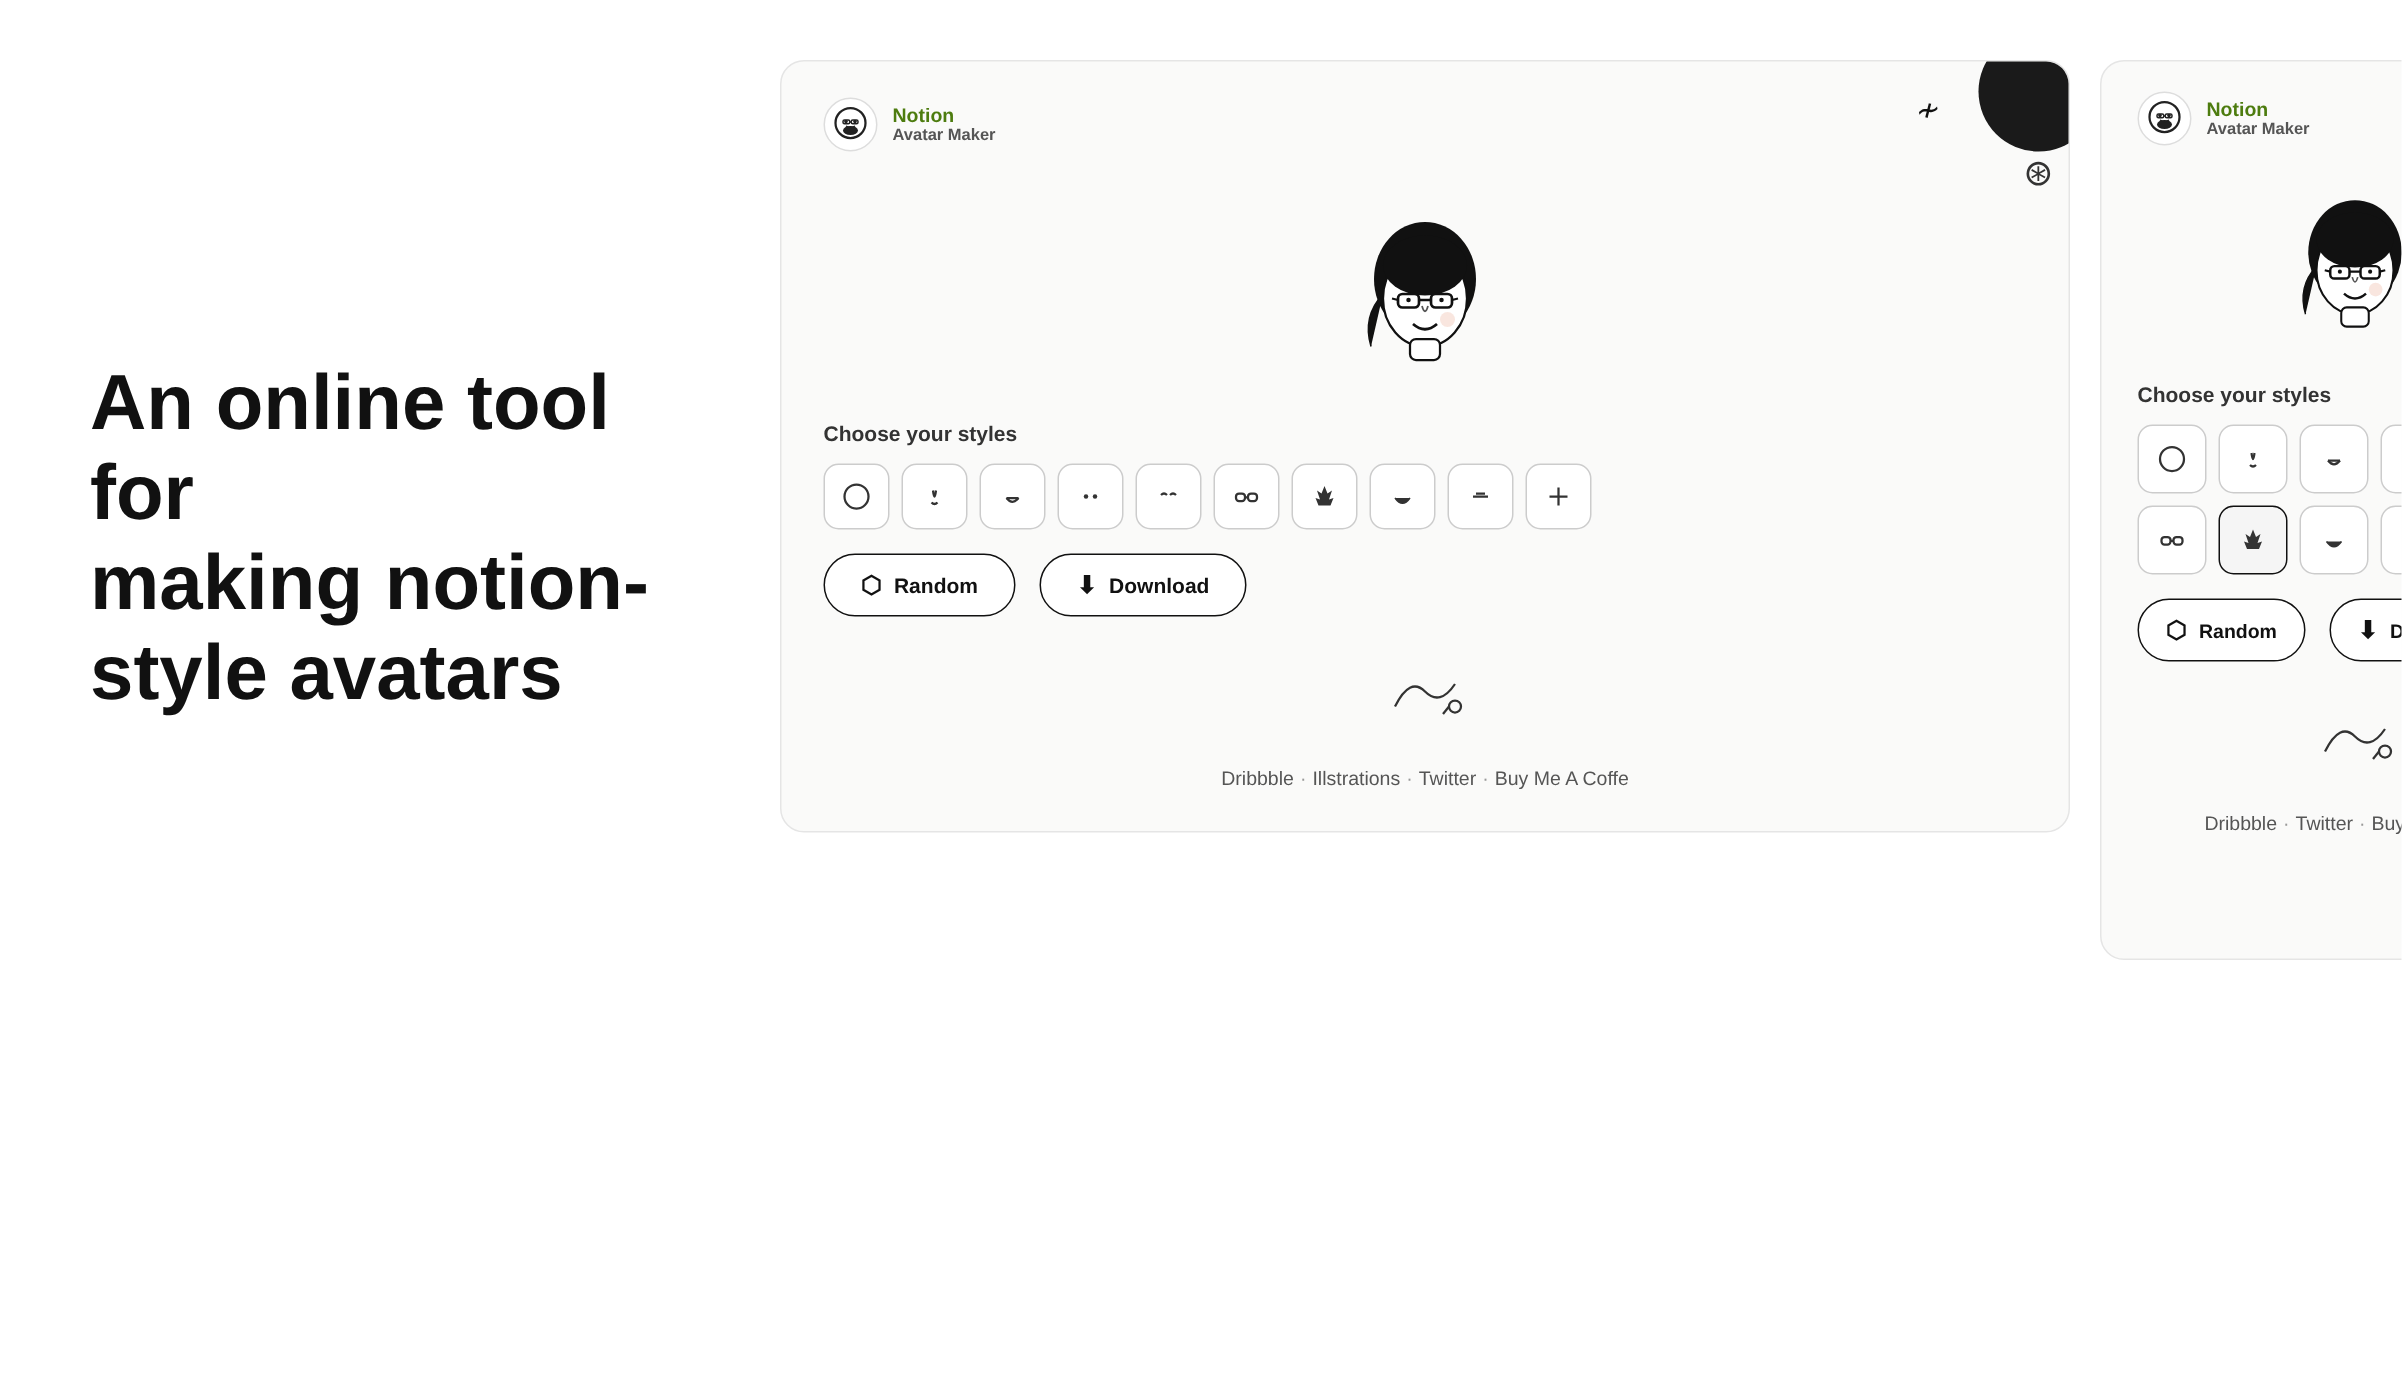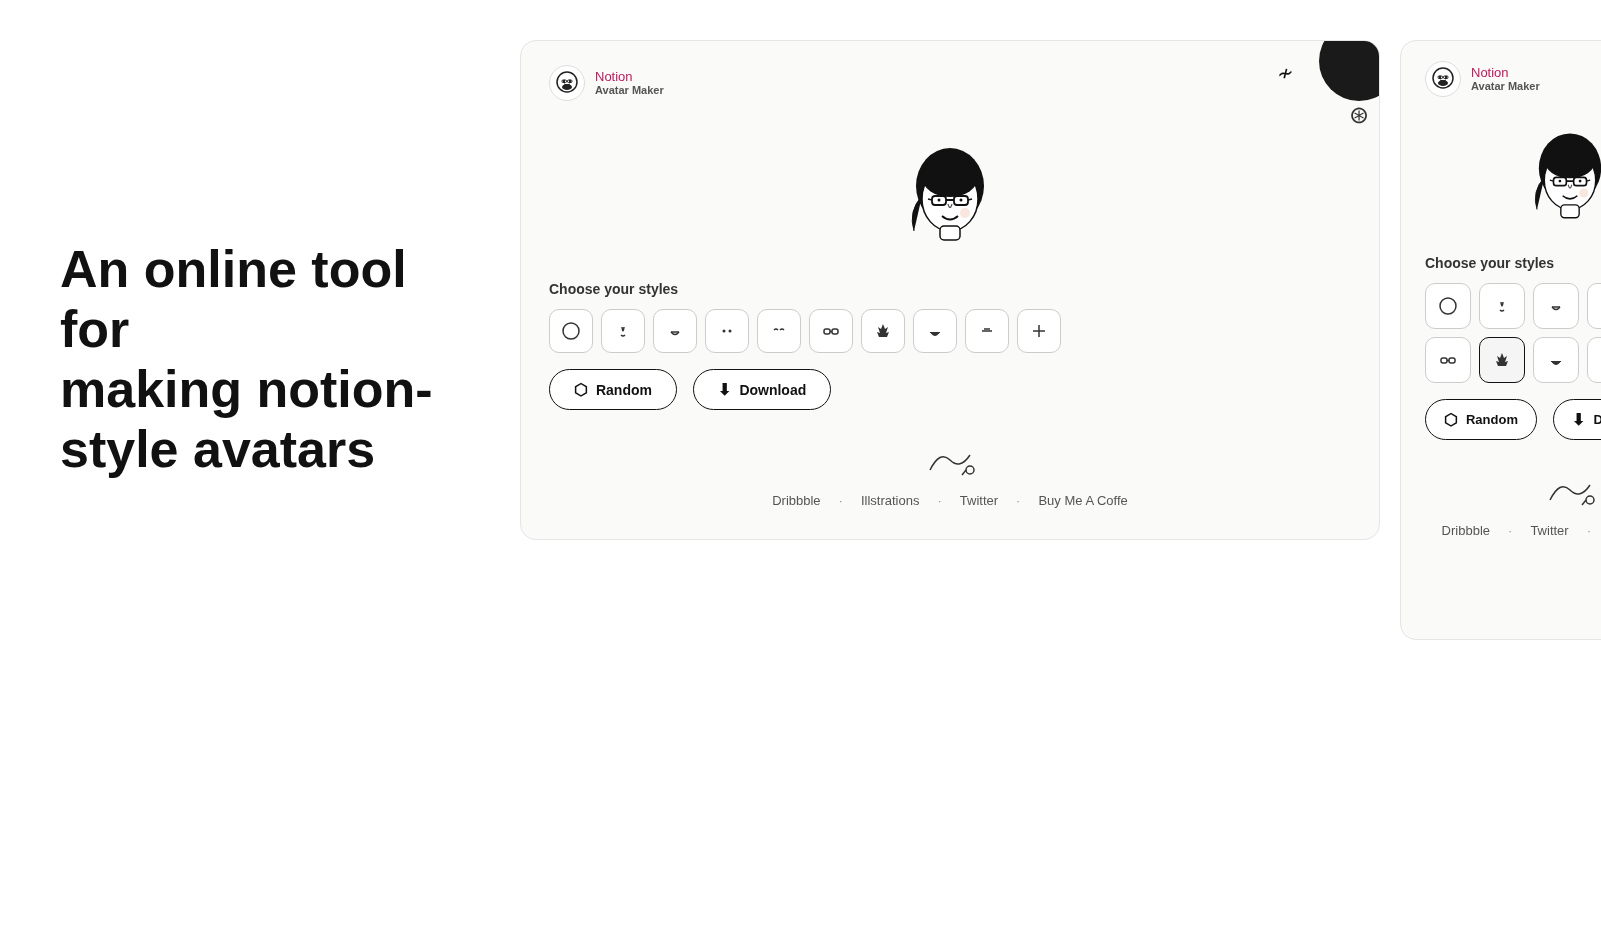--- a/index.html
+++ b/index.html
@@ -84,22 +84,22 @@
       overflow: hidden;
     }
 
     .logo-text {
       display: flex;
       flex-direction: column;
     }
 
     .logo-title {
       font-size: 13px;
-      font-weight: 400;
-      color: #be185d;
+      font-weight: 700;
+      color: #4d7c0f;
       line-height: 1.2;
     }
 
     .logo-subtitle {
       font-size: 11px;
       color: #555;
       line-height: 1.2;
       font-weight: bold;
     }
 
@@ -210,24 +210,24 @@
     }
 
     .btn-icon {
       font-size: 16px;
     }
 
     
     .footer-links {
       display: flex;
       align-items: center;
-      gap: 18px;
+      gap: 4px;
       font-size: 13px;
       color: #555;
-      margin-top: 3px;
+      margin-top: 20px;
       justify-content: center;
     }
 
     .footer-link {
       color: #555;
       text-decoration: none;
       cursor: pointer;
     }
 
     .footer-dot {

